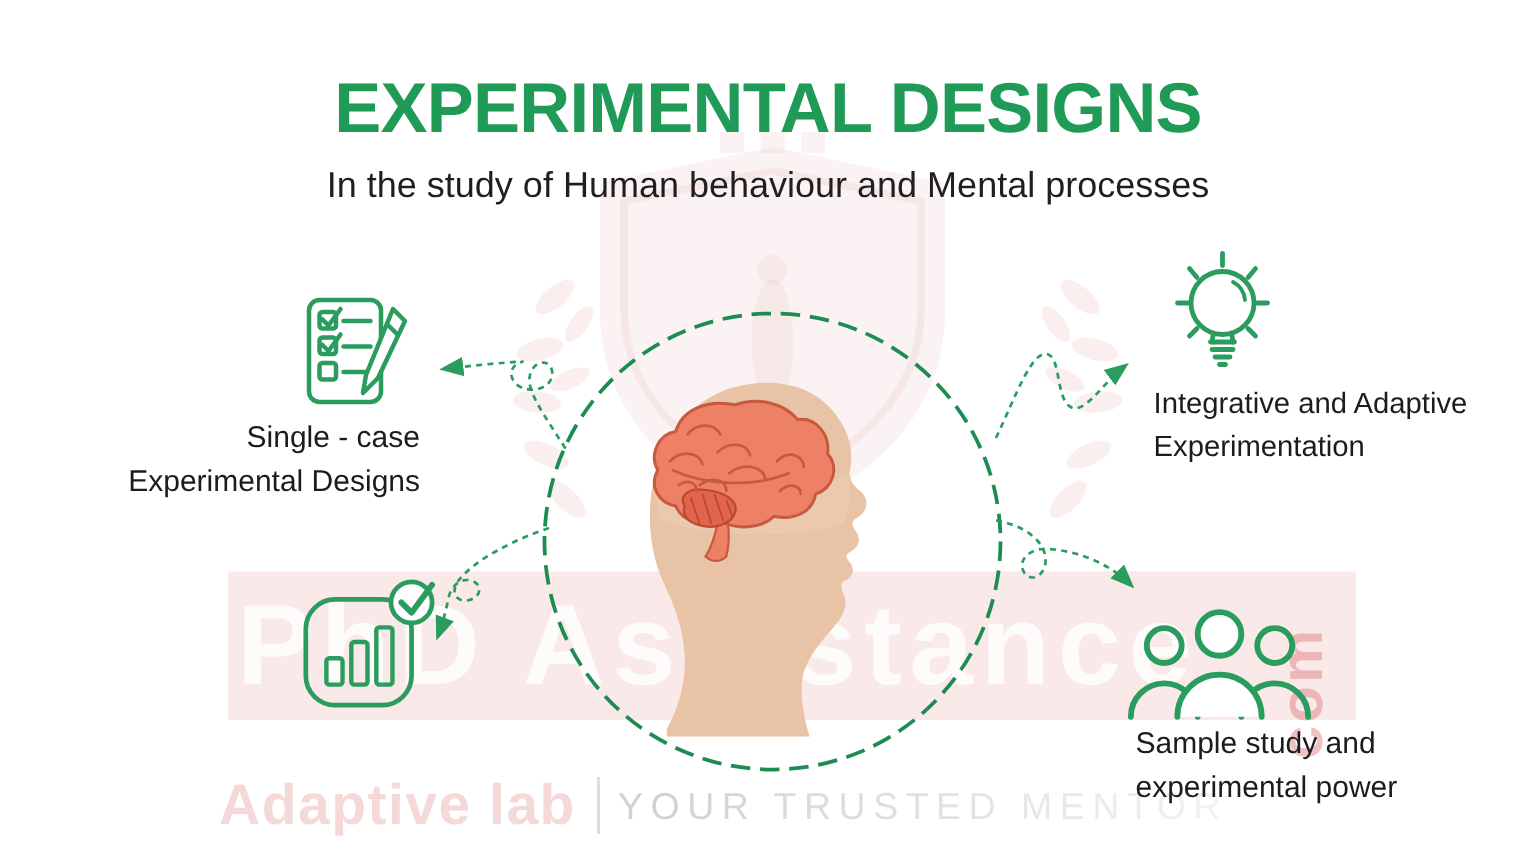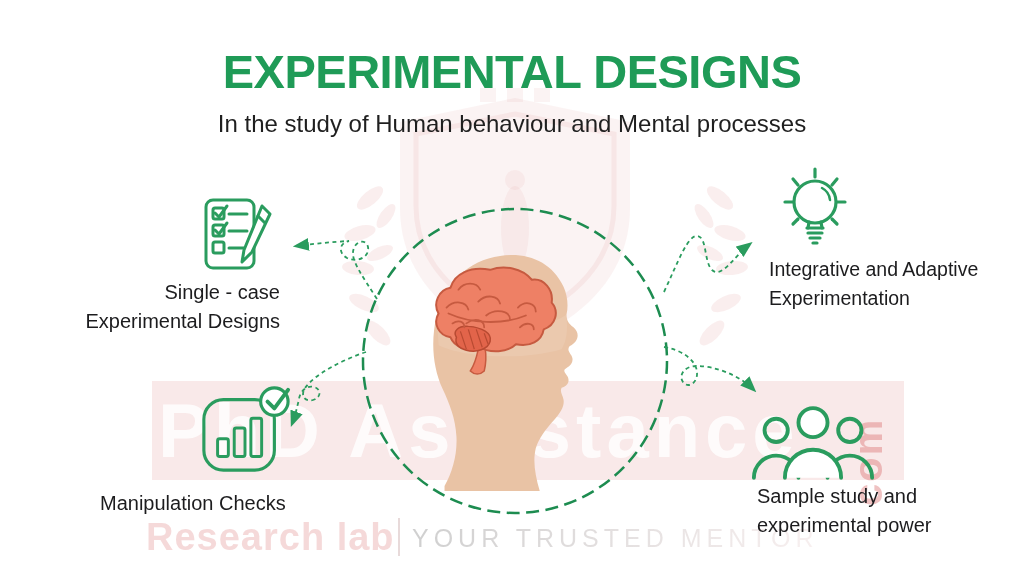--- a/index.html
+++ b/index.html
@@ -86,21 +86,21 @@
         <ellipse cx="382" cy="245" rx="16" ry="7" transform="rotate(-45 382 245)"></ellipse>
         <ellipse cx="374" cy="128" rx="14" ry="6" transform="rotate(55 374 128)"></ellipse>
         <ellipse cx="380" cy="165" rx="14" ry="6" transform="rotate(25 380 165)"></ellipse>
       </g>
     </g>
     <path d="M185 26 L284 46 L284 118 C284 172 246 212 185 236 C124 212 86 172 86 118 L86 46 Z" stroke="#dc8a8a" stroke-opacity="0.12" stroke-width="5"></path>
   </svg>
 
   <div class="wm-brand1">PhD Assistance</div>
   <div class="wm-vertical">com</div>
-  <div class="wm-brand2">Research lab</div>
+  <div class="wm-brand2">Adaptive lab</div>
   <div class="wm-sep"></div>
   <div class="wm-tagline">YOUR TRUSTED MENTOR</div>
 
   <div class="title">EXPERIMENTAL DESIGNS</div>
   <div class="subtitle">In the study of Human behaviour and Mental processes</div>
 
   <svg class="diagram-svg" viewBox="0 0 1024 577" fill="none">
     <defs>
       <marker id="ah" viewBox="0 0 10 8" refX="8" refY="4" markerWidth="9" markerHeight="8" orient="auto-start-reverse">
         <path d="M0 0 L10 4 L0 8 Z" fill="#2a9c5e"></path>
@@ -194,22 +194,19 @@
   <div class="callout-label label-single">
     <span>Single - case</span>
     <span>Experimental Designs</span>
   </div>
 
   <div class="callout-label label-integrative">
     <span>Integrative and Adaptive</span>
     <span>Experimentation</span>
   </div>
 
-  <div class="callout-label label-manipulation">
-    <span>Manipulation Checks</span>
-  </div>
 
   <div class="callout-label label-sample">
     <span>Sample study and</span>
     <span>experimental power</span>
   </div>
 
 </div>
 
 </body></html>

